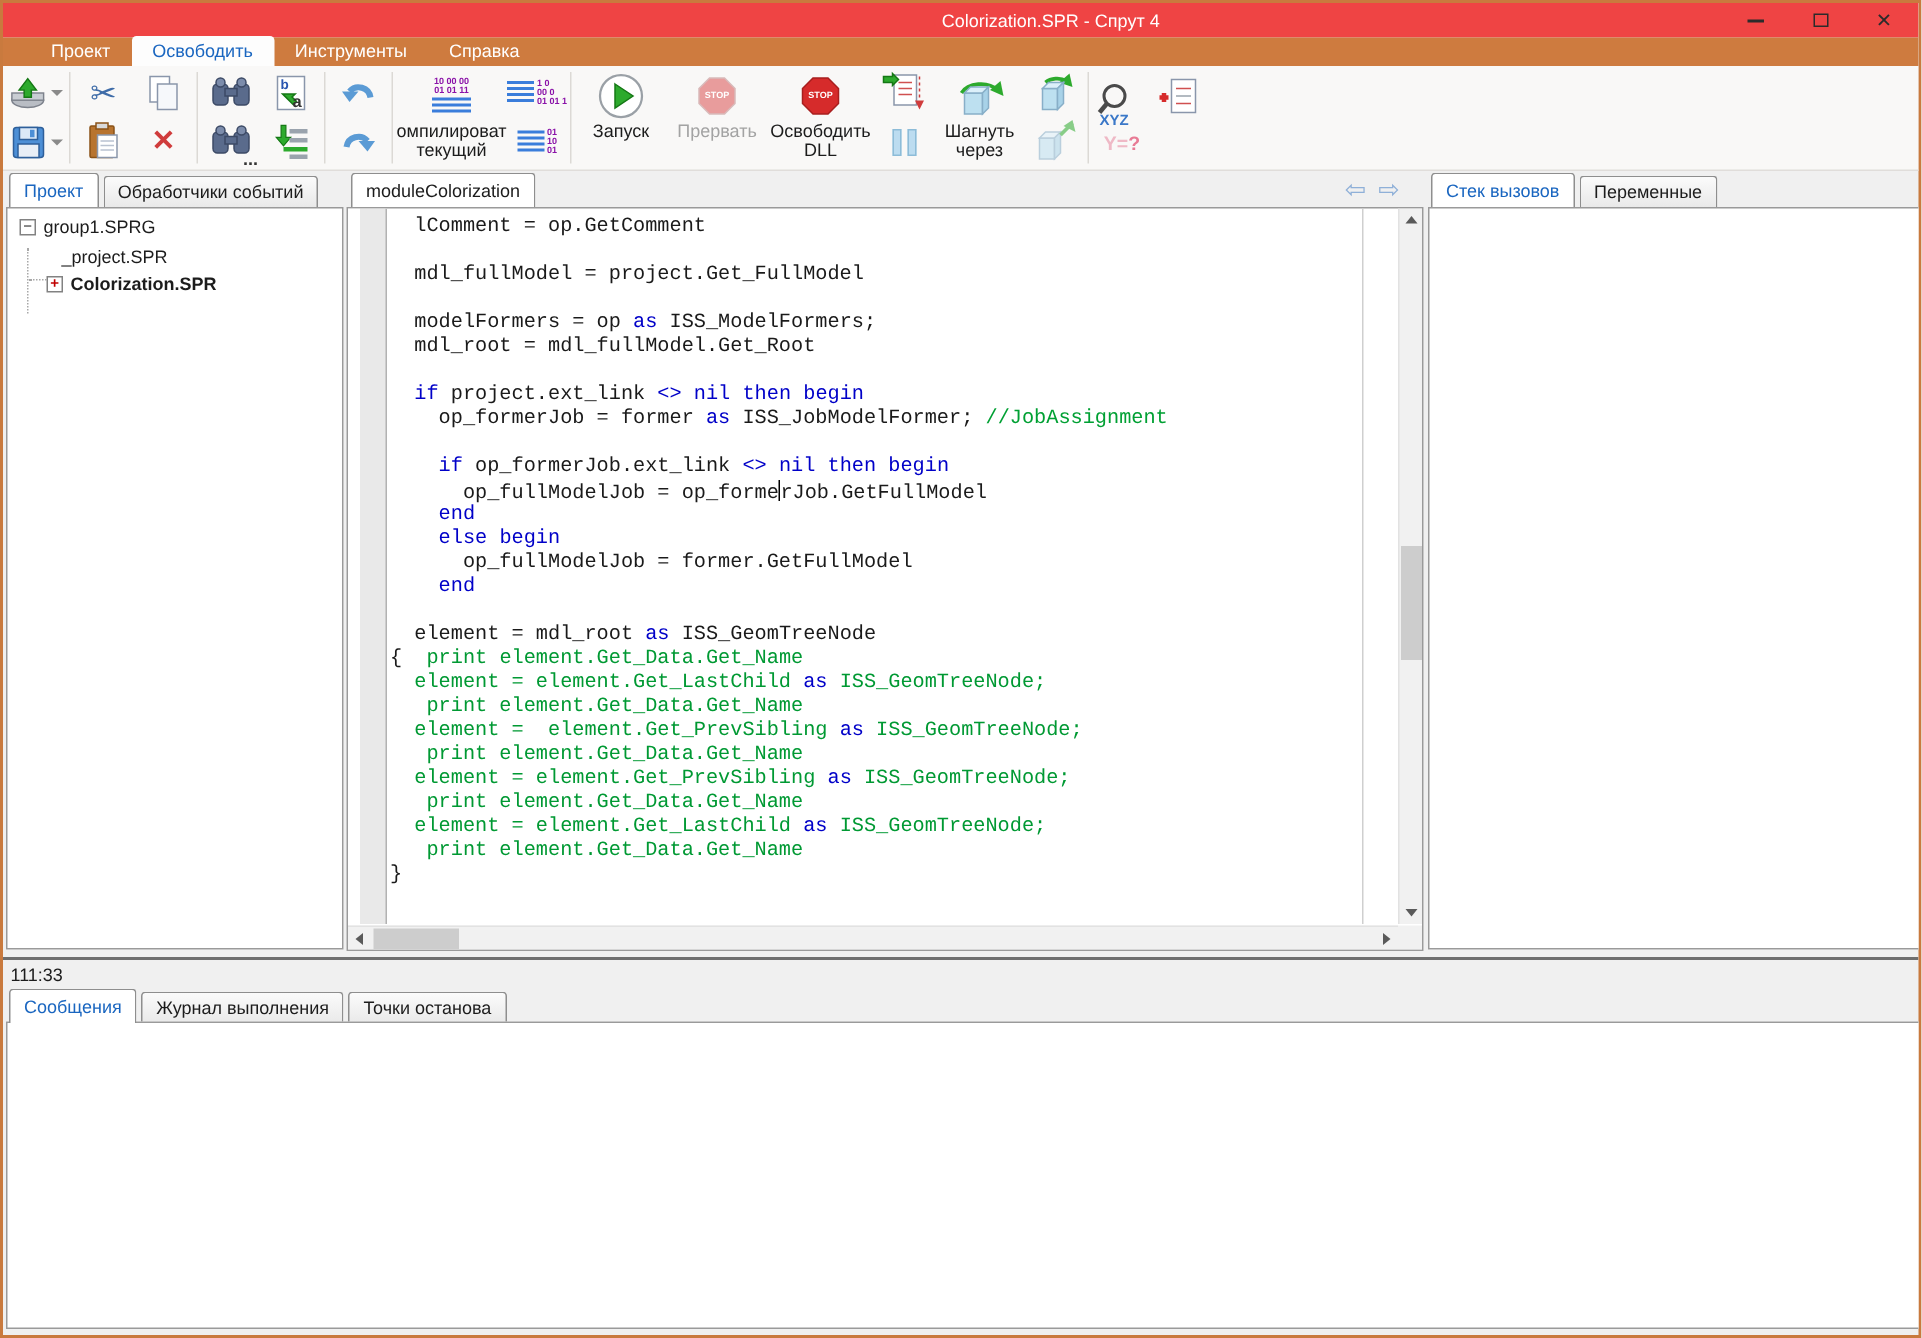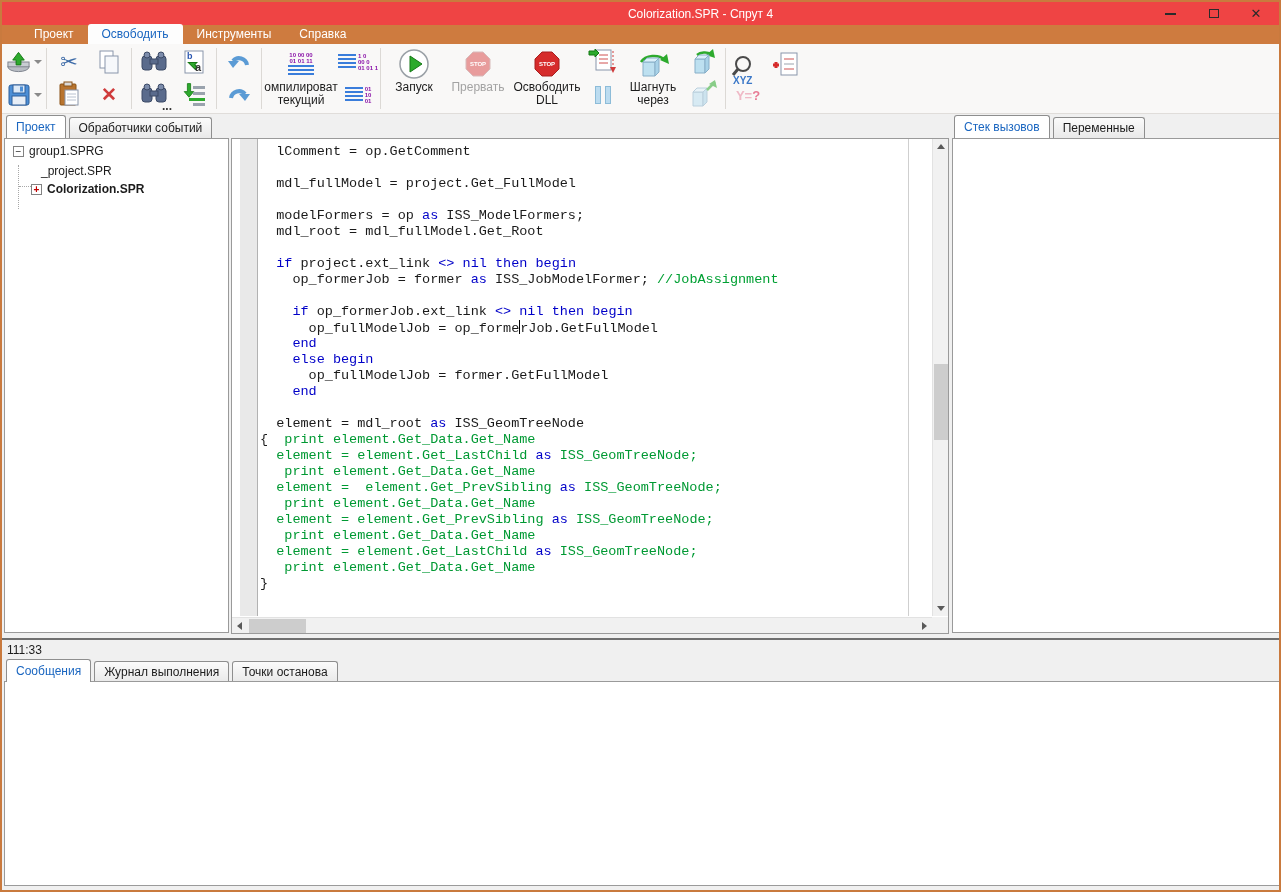--- a/index.html
+++ b/index.html
@@ -406,20 +406,27 @@
         <line x1="5" y1="12" x2="5" y2="18" stroke="#d62b2b" stroke-width="3"></line>
       </svg>
     </div>
   </div>
 
   <div class="tabrow" style="left:4px; top:113px;">
     <div class="tab active">Проект</div>
     <div class="tab">Обработчики событий</div>
   </div>
 
+  <div class="tabrow" style="left:232px; top:113px; right:340px;">
+    <div class="tab active dark">moduleColorization</div>
+    <div class="nav-arrows">
+      <span>⇦</span>
+      <span>⇨</span>
+    </div>
+  </div>
 
   <div class="tabrow" style="left:952px; top:113px;justify-content:flex-end;">
     <div class="tab active">Стек вызовов</div>
     <div class="tab">Переменные</div>
   </div>
 
   <div class="panel" id="left-panel">
     <div class="tree">
       <div class="tree-line-v"></div>
       <div class="tree-line-h"></div>

